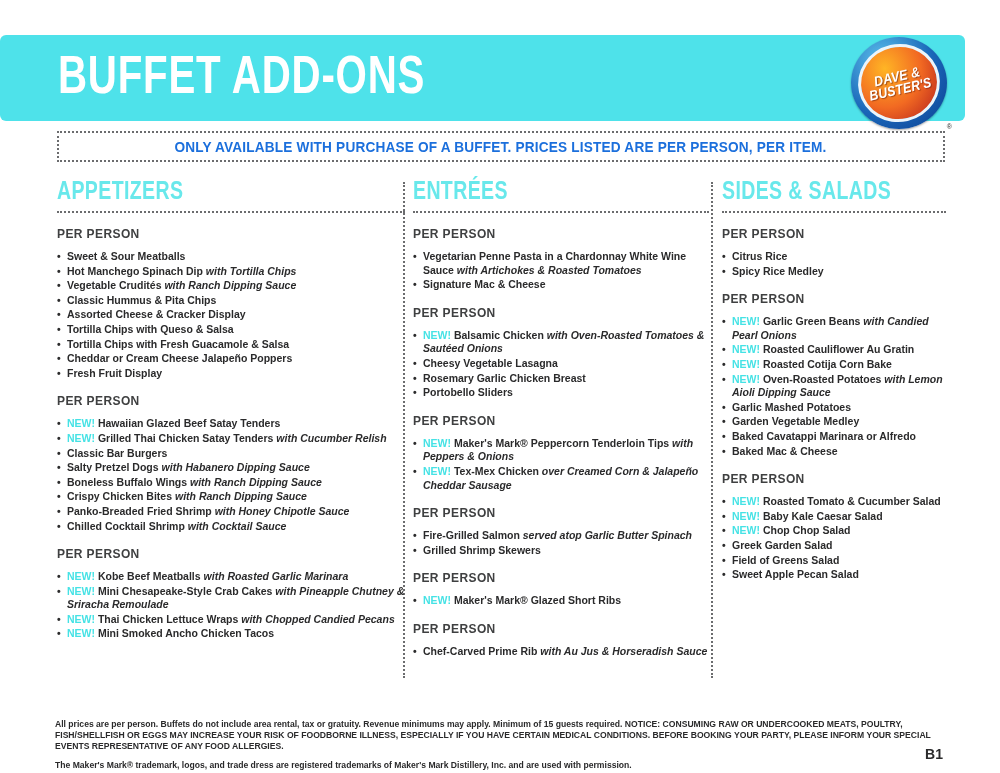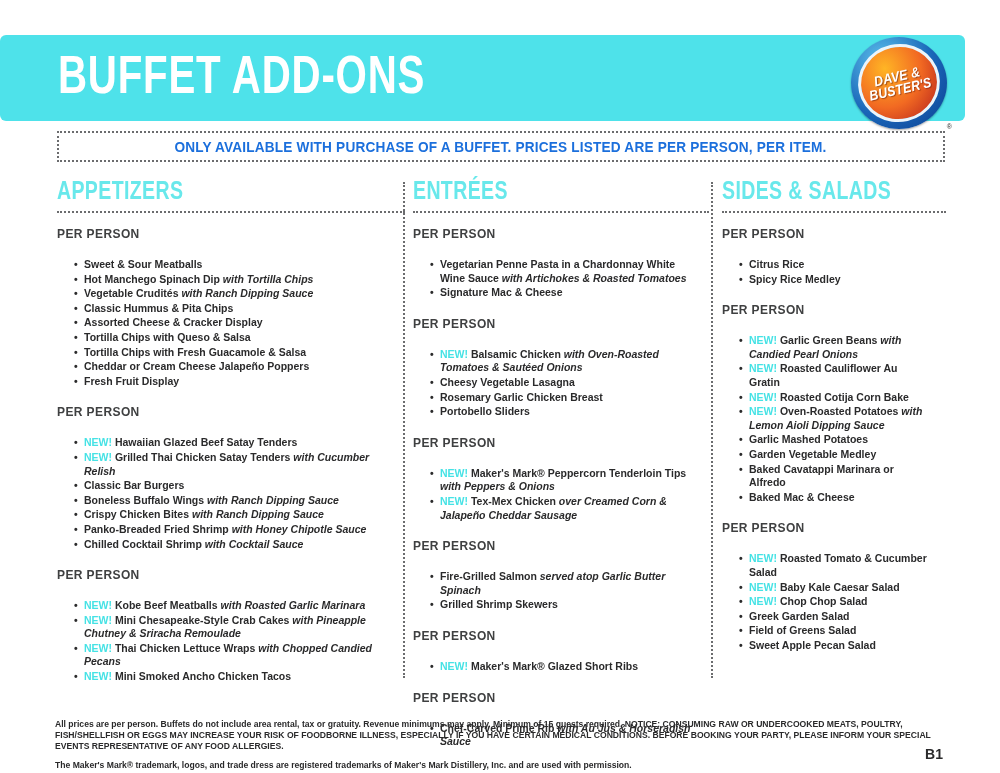--- a/index.html
+++ b/index.html
@@ -62,21 +62,21 @@
     margin:0; font-size:25px; font-weight:700; color:#68E8EB;
     letter-spacing:0.5px; white-space:nowrap;
     transform:scaleX(0.78); transform-origin:left center;
   }
   .hrule { border:0; border-top:2px dotted #6b6c6e; margin:6px 0 0 0; }
 
   .plabel {
     font-size:12px; font-weight:700; color:#3f4041; letter-spacing:0.4px;
     margin:14px 0 9px 0;
   }
-  .items { list-style:none; margin:17px; padding:0; }
+  .items { list-style:none; margin:0; padding:0; }
   .item {
     position:relative; padding-left:10px; margin:0 0 1px 0;
     font-size:10.5px; font-weight:700; color:#2a2a2b; line-height:13.6px;
   }
   .item::before { content:"\2022"; position:absolute; left:0; top:0; }
   .new { color:#45E2E5; }
   .item i { font-style:italic; }
 
   .vdiv { position:absolute; top:182px; height:496px; width:0; border-left:2px dotted #6b6c6e; }
   .vdiv1 { left:403px; }
@@ -131,20 +131,21 @@
           <li class="item"><span class="t">Tortilla Chips with Queso &amp; Salsa</span></li>
           <li class="item"><span class="t">Tortilla Chips with Fresh Guacamole &amp; Salsa</span></li>
           <li class="item"><span class="t">Cheddar or Cream Cheese Jalapeño Poppers</span></li>
           <li class="item"><span class="t">Fresh Fruit Display</span></li>
         </ul>
         <div class="plabel">PER PERSON</div>
         <ul class="items">
           <li class="item"><span class="new">NEW!</span> <span class="t">Hawaiian Glazed Beef Satay Tenders</span></li>
           <li class="item"><span class="new">NEW!</span> <span class="t">Grilled Thai Chicken Satay Tenders</span> <i class="it">with Cucumber Relish</i></li>
           <li class="item"><span class="t">Classic Bar Burgers</span></li>
+          <li class="item"><span class="t">Salty Pretzel Dogs</span> <i class="it">with Habanero Dipping Sauce</i></li>
           <li class="item"><span class="t">Boneless Buffalo Wings</span> <i class="it">with Ranch Dipping Sauce</i></li>
           <li class="item"><span class="t">Crispy Chicken Bites</span> <i class="it">with Ranch Dipping Sauce</i></li>
           <li class="item"><span class="t">Panko-Breaded Fried Shrimp</span> <i class="it">with Honey Chipotle Sauce</i></li>
           <li class="item"><span class="t">Chilled Cocktail Shrimp</span> <i class="it">with Cocktail Sauce</i></li>
         </ul>
         <div class="plabel">PER PERSON</div>
         <ul class="items">
           <li class="item"><span class="new">NEW!</span> <span class="t">Kobe Beef Meatballs</span> <i class="it">with Roasted Garlic Marinara</i></li>
           <li class="item"><span class="new">NEW!</span> <span class="t">Mini Chesapeake-Style Crab Cakes</span> <i class="it">with Pineapple Chutney &amp; Sriracha Remoulade</i></li>
           <li class="item"><span class="new">NEW!</span> <span class="t">Thai Chicken Lettuce Wraps</span> <i class="it">with Chopped Candied Pecans</i></li>

